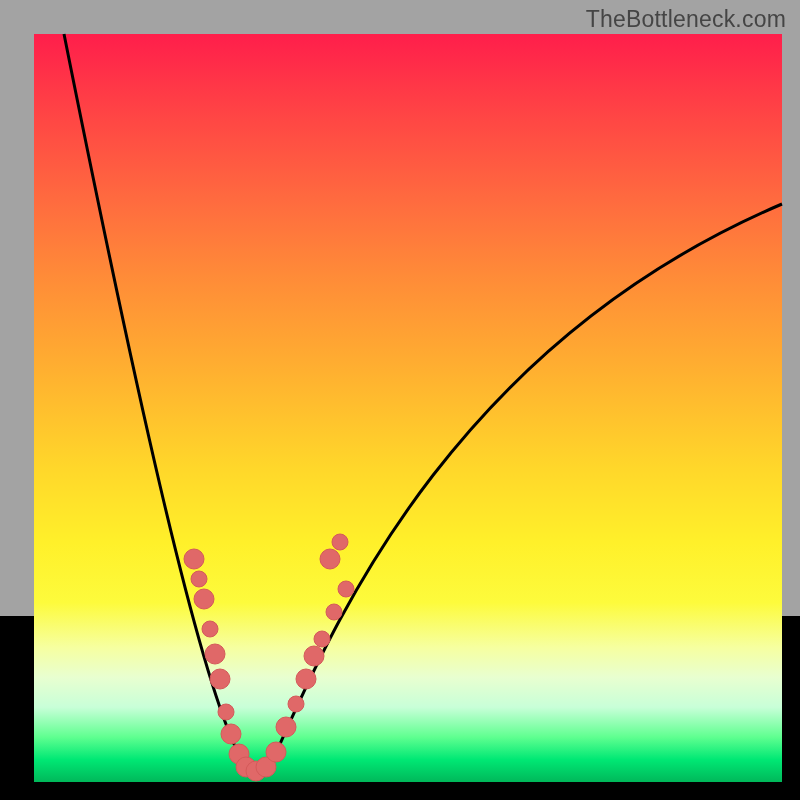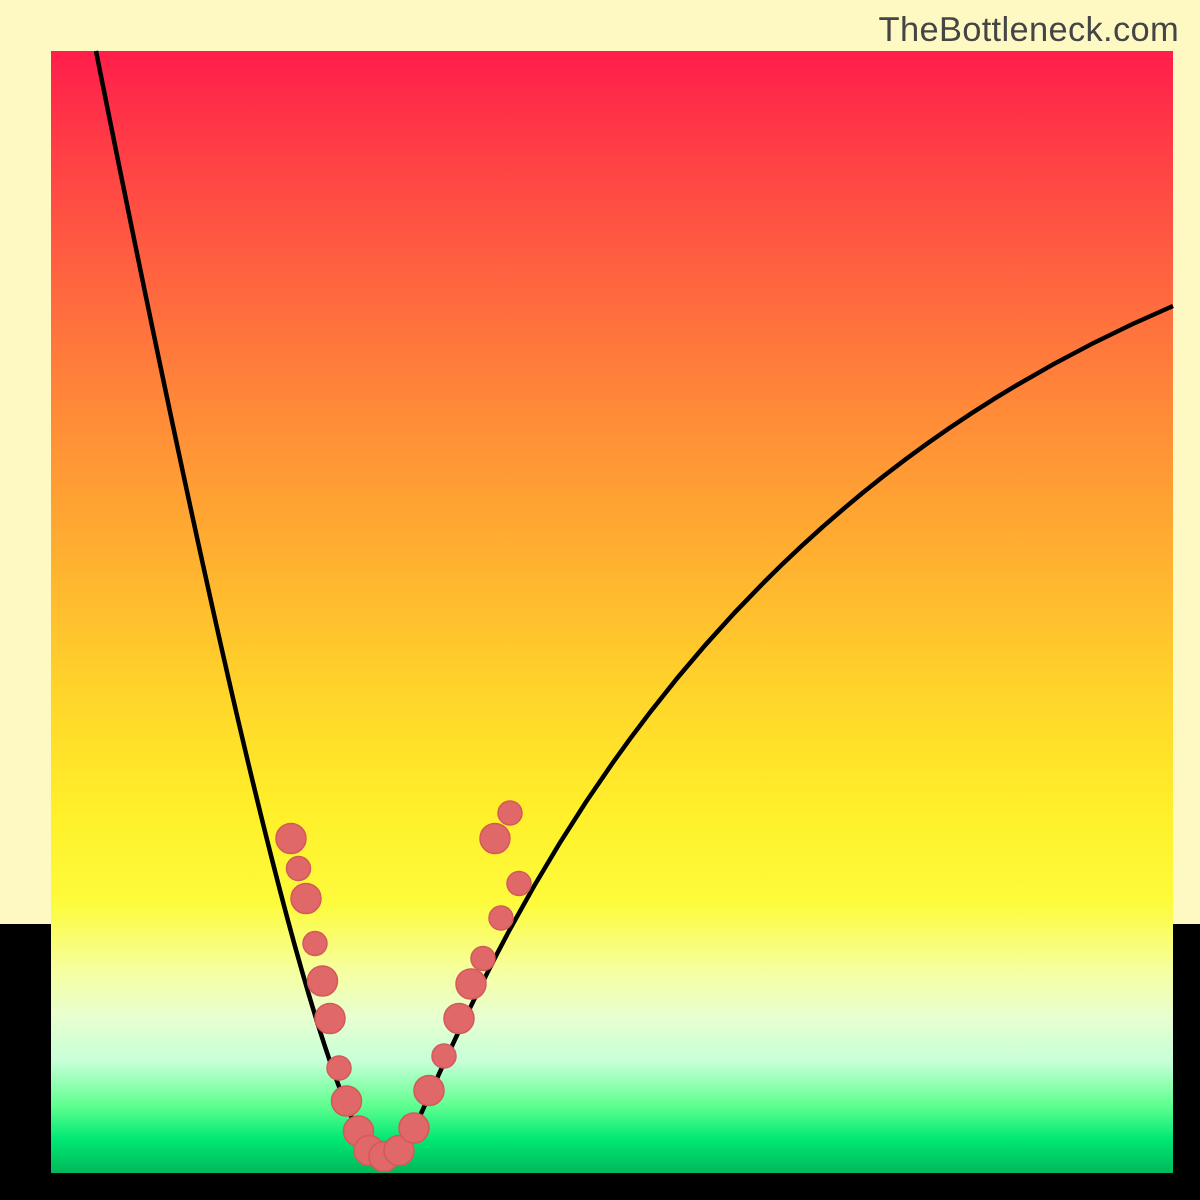--- a/index.html
+++ b/index.html
@@ -10,21 +10,21 @@
     overflow: hidden;
     background: #000;
     font-family: Arial, Helvetica, sans-serif;
   }
   .frame {
     position: absolute;
     left: 0;
     top: 0;
     width: 800px;
     height: 616px;
-    background: #fef9c3;
+    background: #a3a3a3;
   }
   .plot {
     position: absolute;
     left: 34px;
     top: 34px;
     width: 748px;
     height: 748px;
     background: linear-gradient(
       to bottom,
       #ff1e4b 0%,

